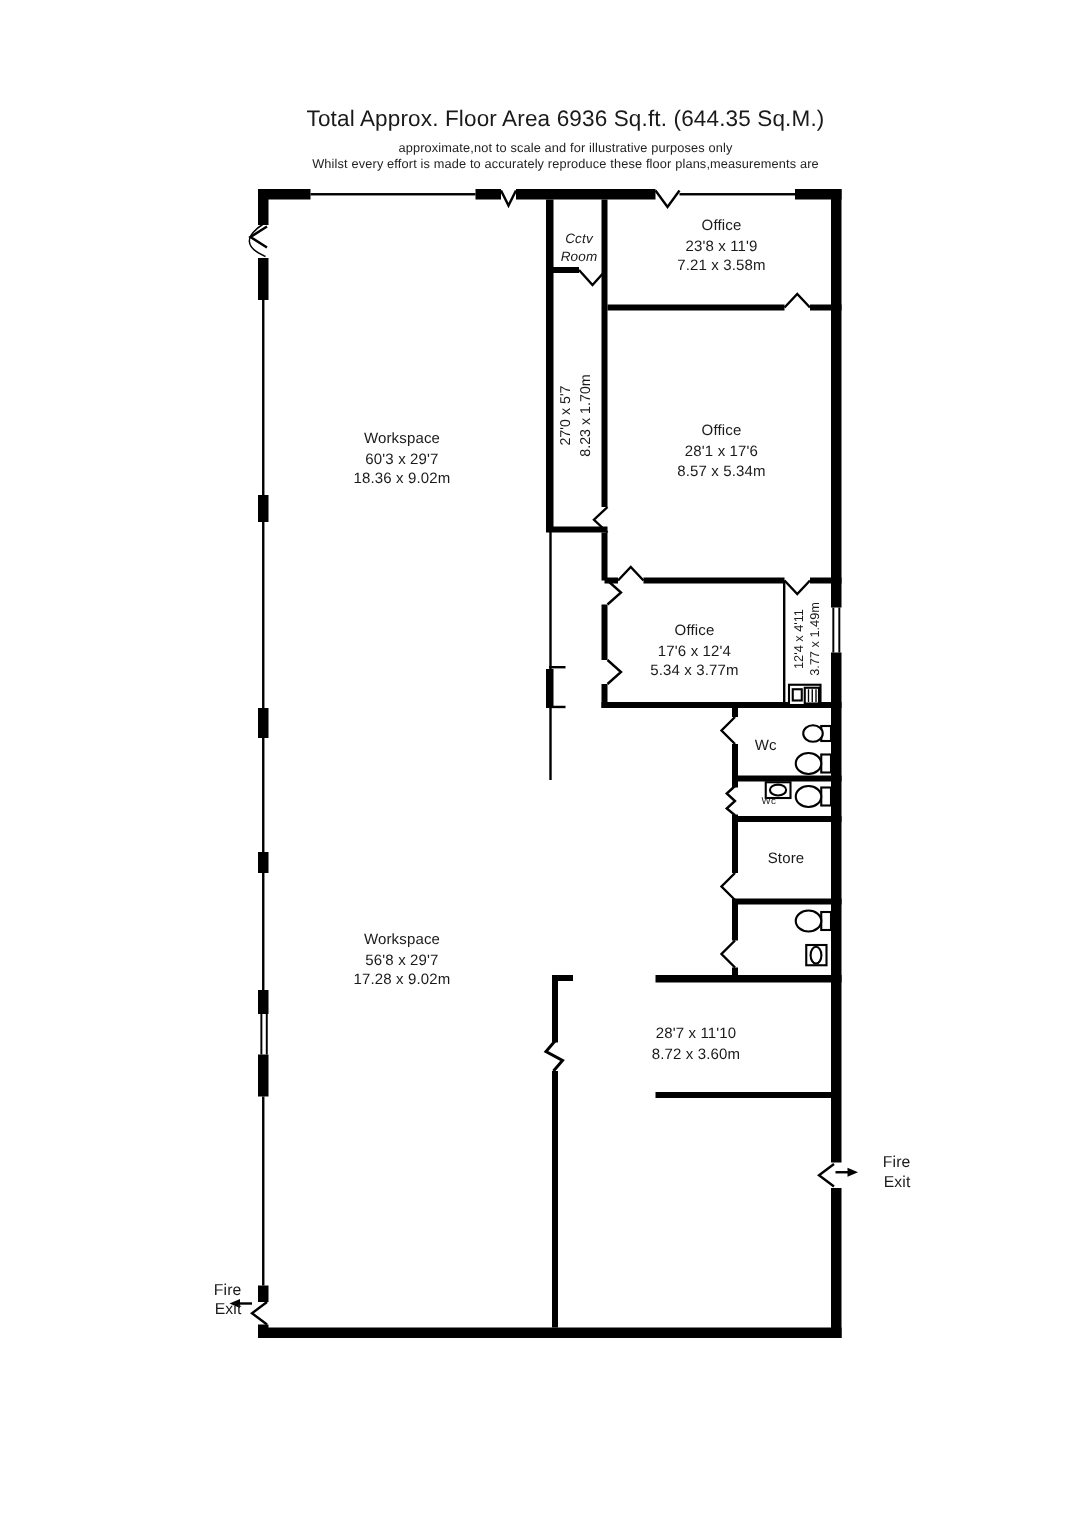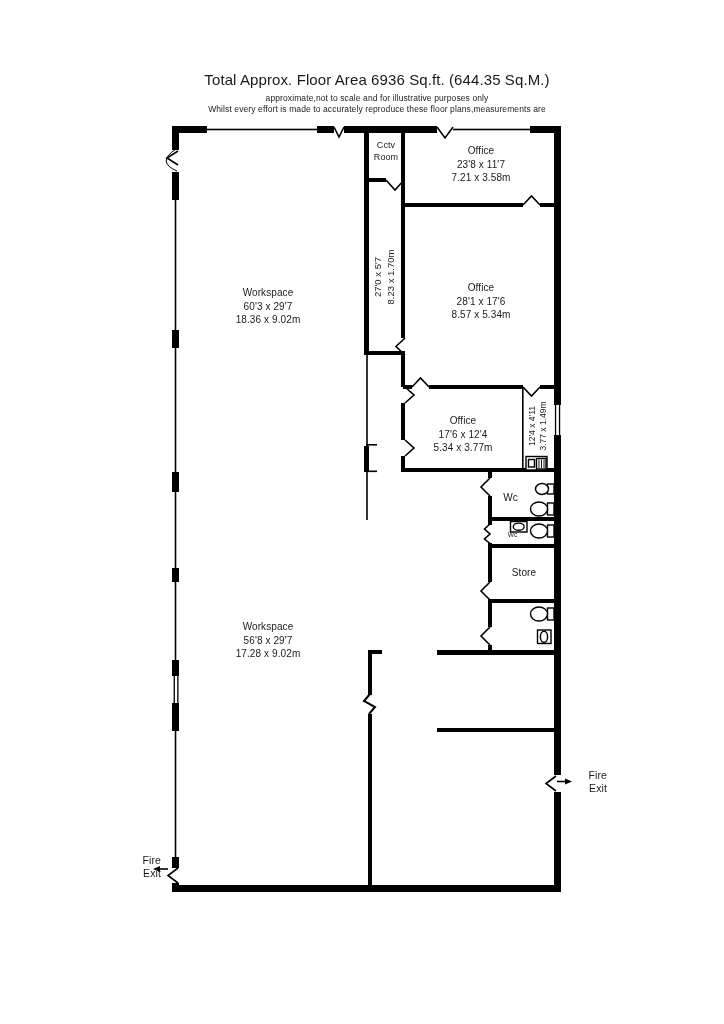--- a/index.html
+++ b/index.html
@@ -197,28 +197,28 @@
         <path d="M557,781.5 L566,781.5" stroke-width="1.6" fill="none"></path>
         <path d="M565,778.5 L572,781.5 L565,784.5 Z" stroke="none"></path>
       </g>
       <g>
         <path d="M168,869 L159,869" stroke-width="1.6" fill="none"></path>
         <path d="M160,866 L153,869 L160,872 Z" stroke="none"></path>
       </g>
     </g>
   </svg>
 
-  <div class="label small" style="left:366px;top:140px;width:40px;">
+  <div class="label small" style="left:366px;top:154px;width:40px;font-style:italic;">
     <span>Cctv</span>
     <span>Room</span>
   </div>
 
   <div class="label" style="left:411px;top:144px;width:140px;">
     <span>Office</span>
-    <span>23'8 x 11'7</span>
+    <span>23'8 x 11'9</span>
     <span>7.21 x 3.58m</span>
   </div>
 
   <div class="vlabel corr" style="left:329px;top:264px;width:110px;height:26px;">
     <span>27'0 x 5'7</span>
     <span>8.23 x 1.70m</span>
   </div>
 
   <div class="label" style="left:411px;top:281px;width:140px;">
     <span>Office</span>
@@ -248,20 +248,24 @@
   <div class="label tiny" style="left:500px;top:531px;width:25px;">Wc</div>
 
   <div class="label" style="left:494px;top:566px;width:60px;">Store</div>
 
   <div class="label" style="left:198px;top:620px;width:140px;">
     <span>Workspace</span>
     <span>56'8 x 29'7</span>
     <span>17.28 x 9.02m</span>
   </div>
 
+  <div class="label" style="left:394px;top:683px;width:140px;line-height:14px;">
+    <span>28'7 x 11'10</span>
+    <span>8.72 x 3.60m</span>
+  </div>
 
 
   <div class="fire label" style="left:573px;top:769px;width:34px;">
     <span>Fire</span>
     <span>Exit</span>
   </div>
   <div class="fire label" style="left:135px;top:854px;width:26px;">
     <span>Fire</span>
     <span>Exit</span>
   </div>

